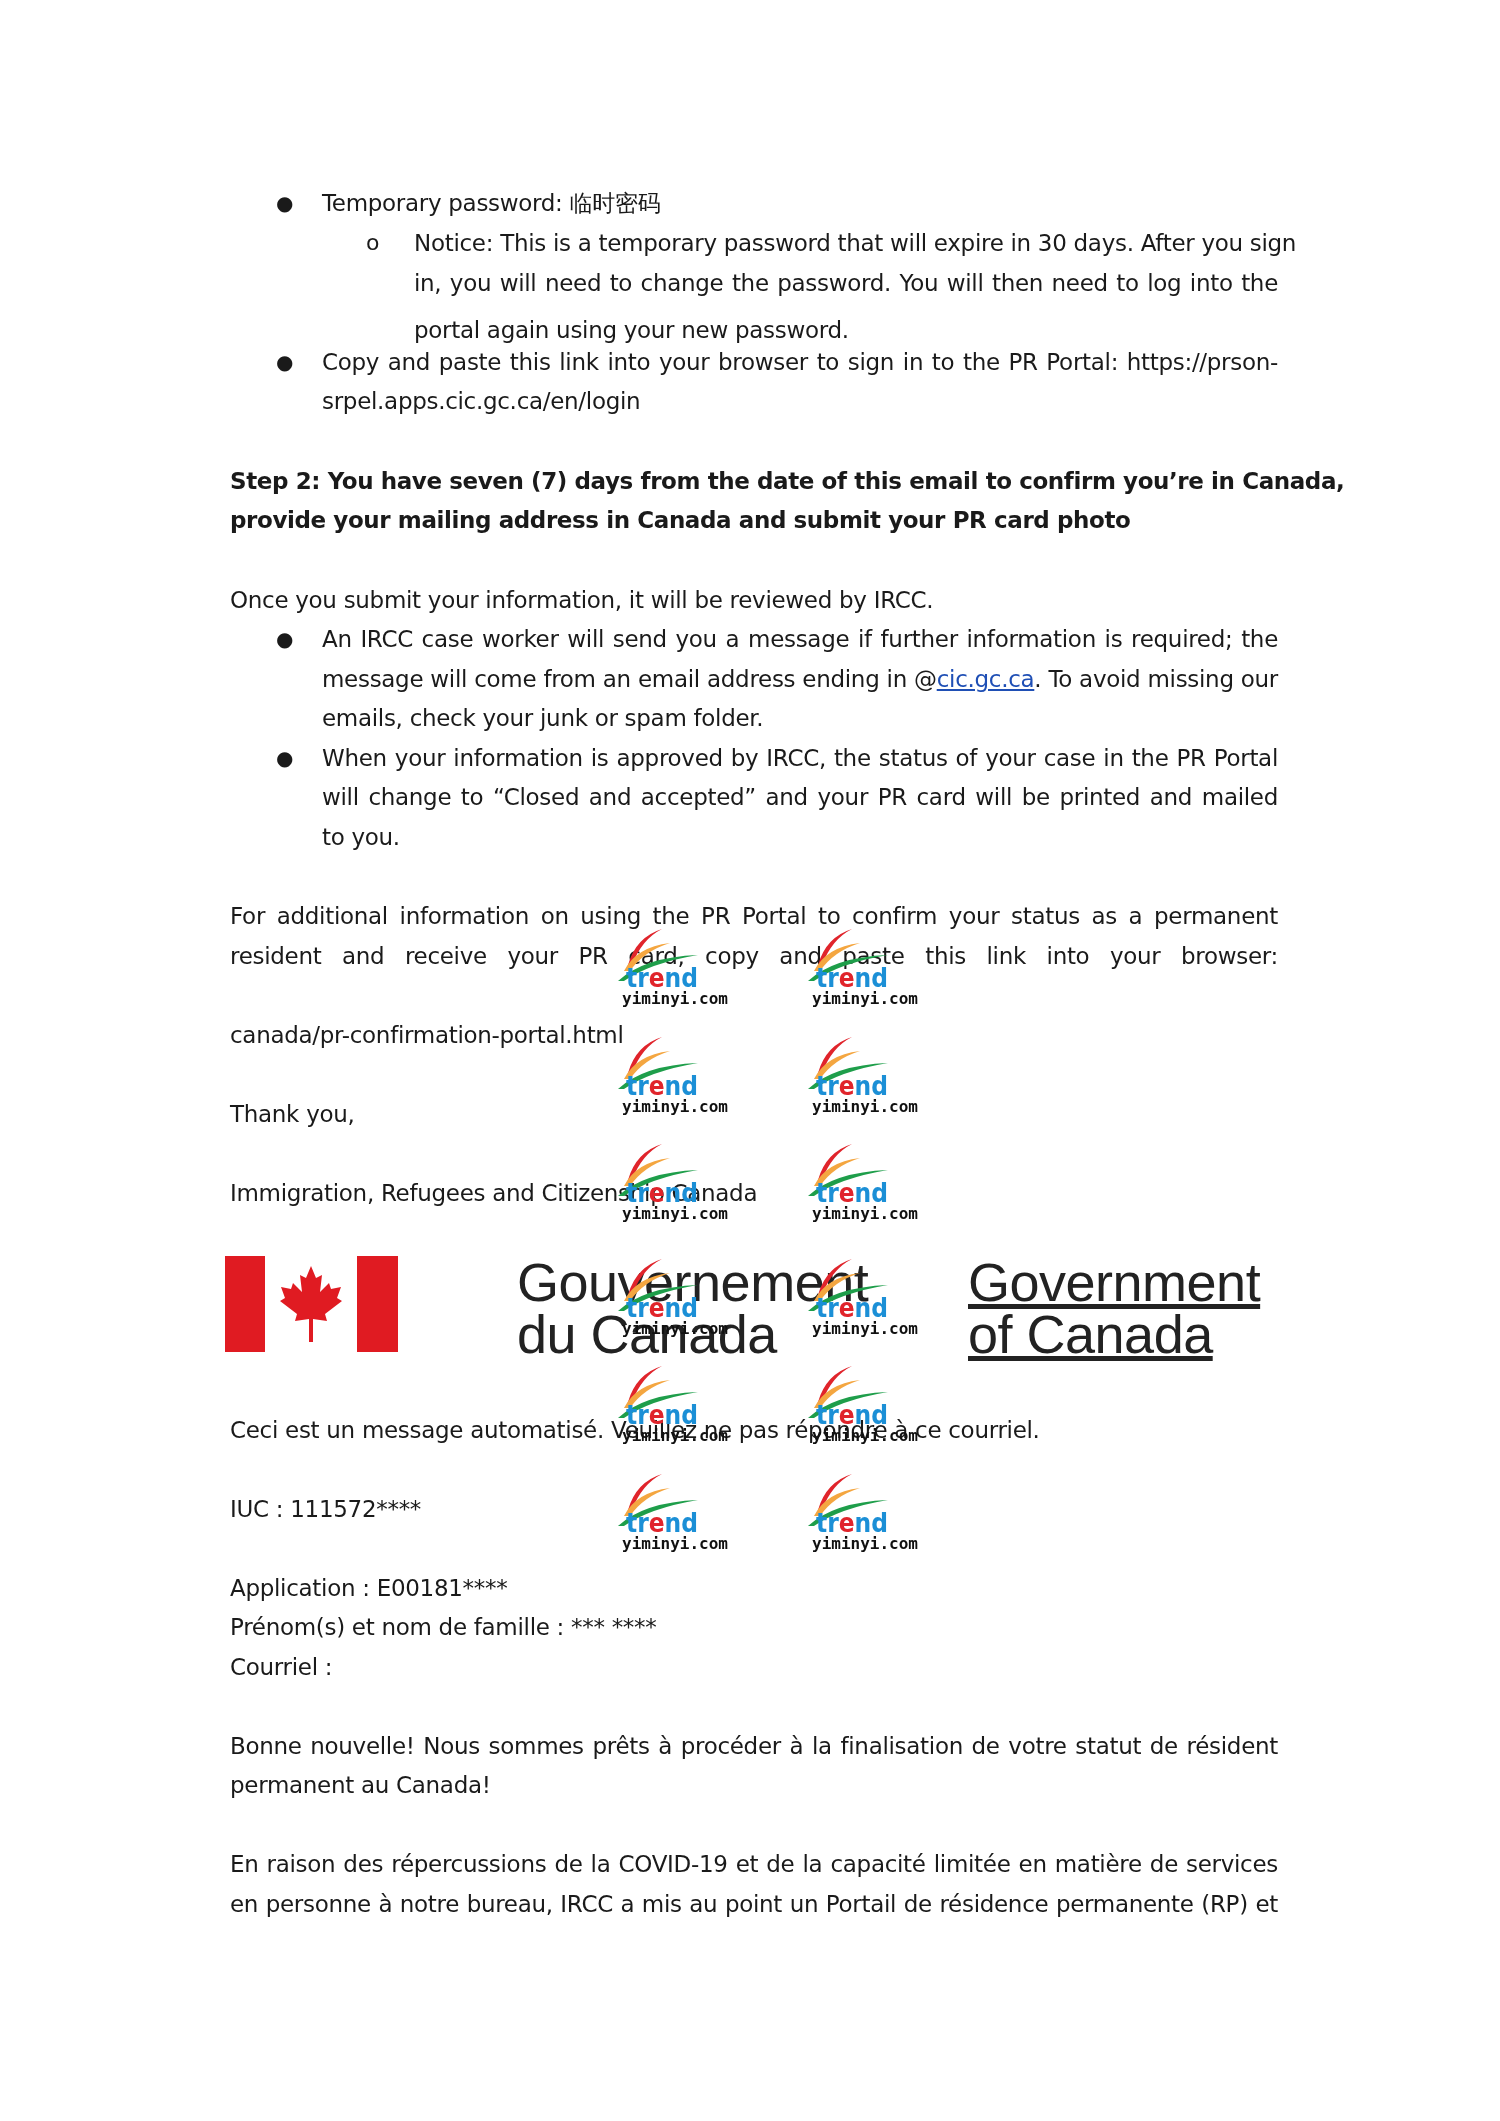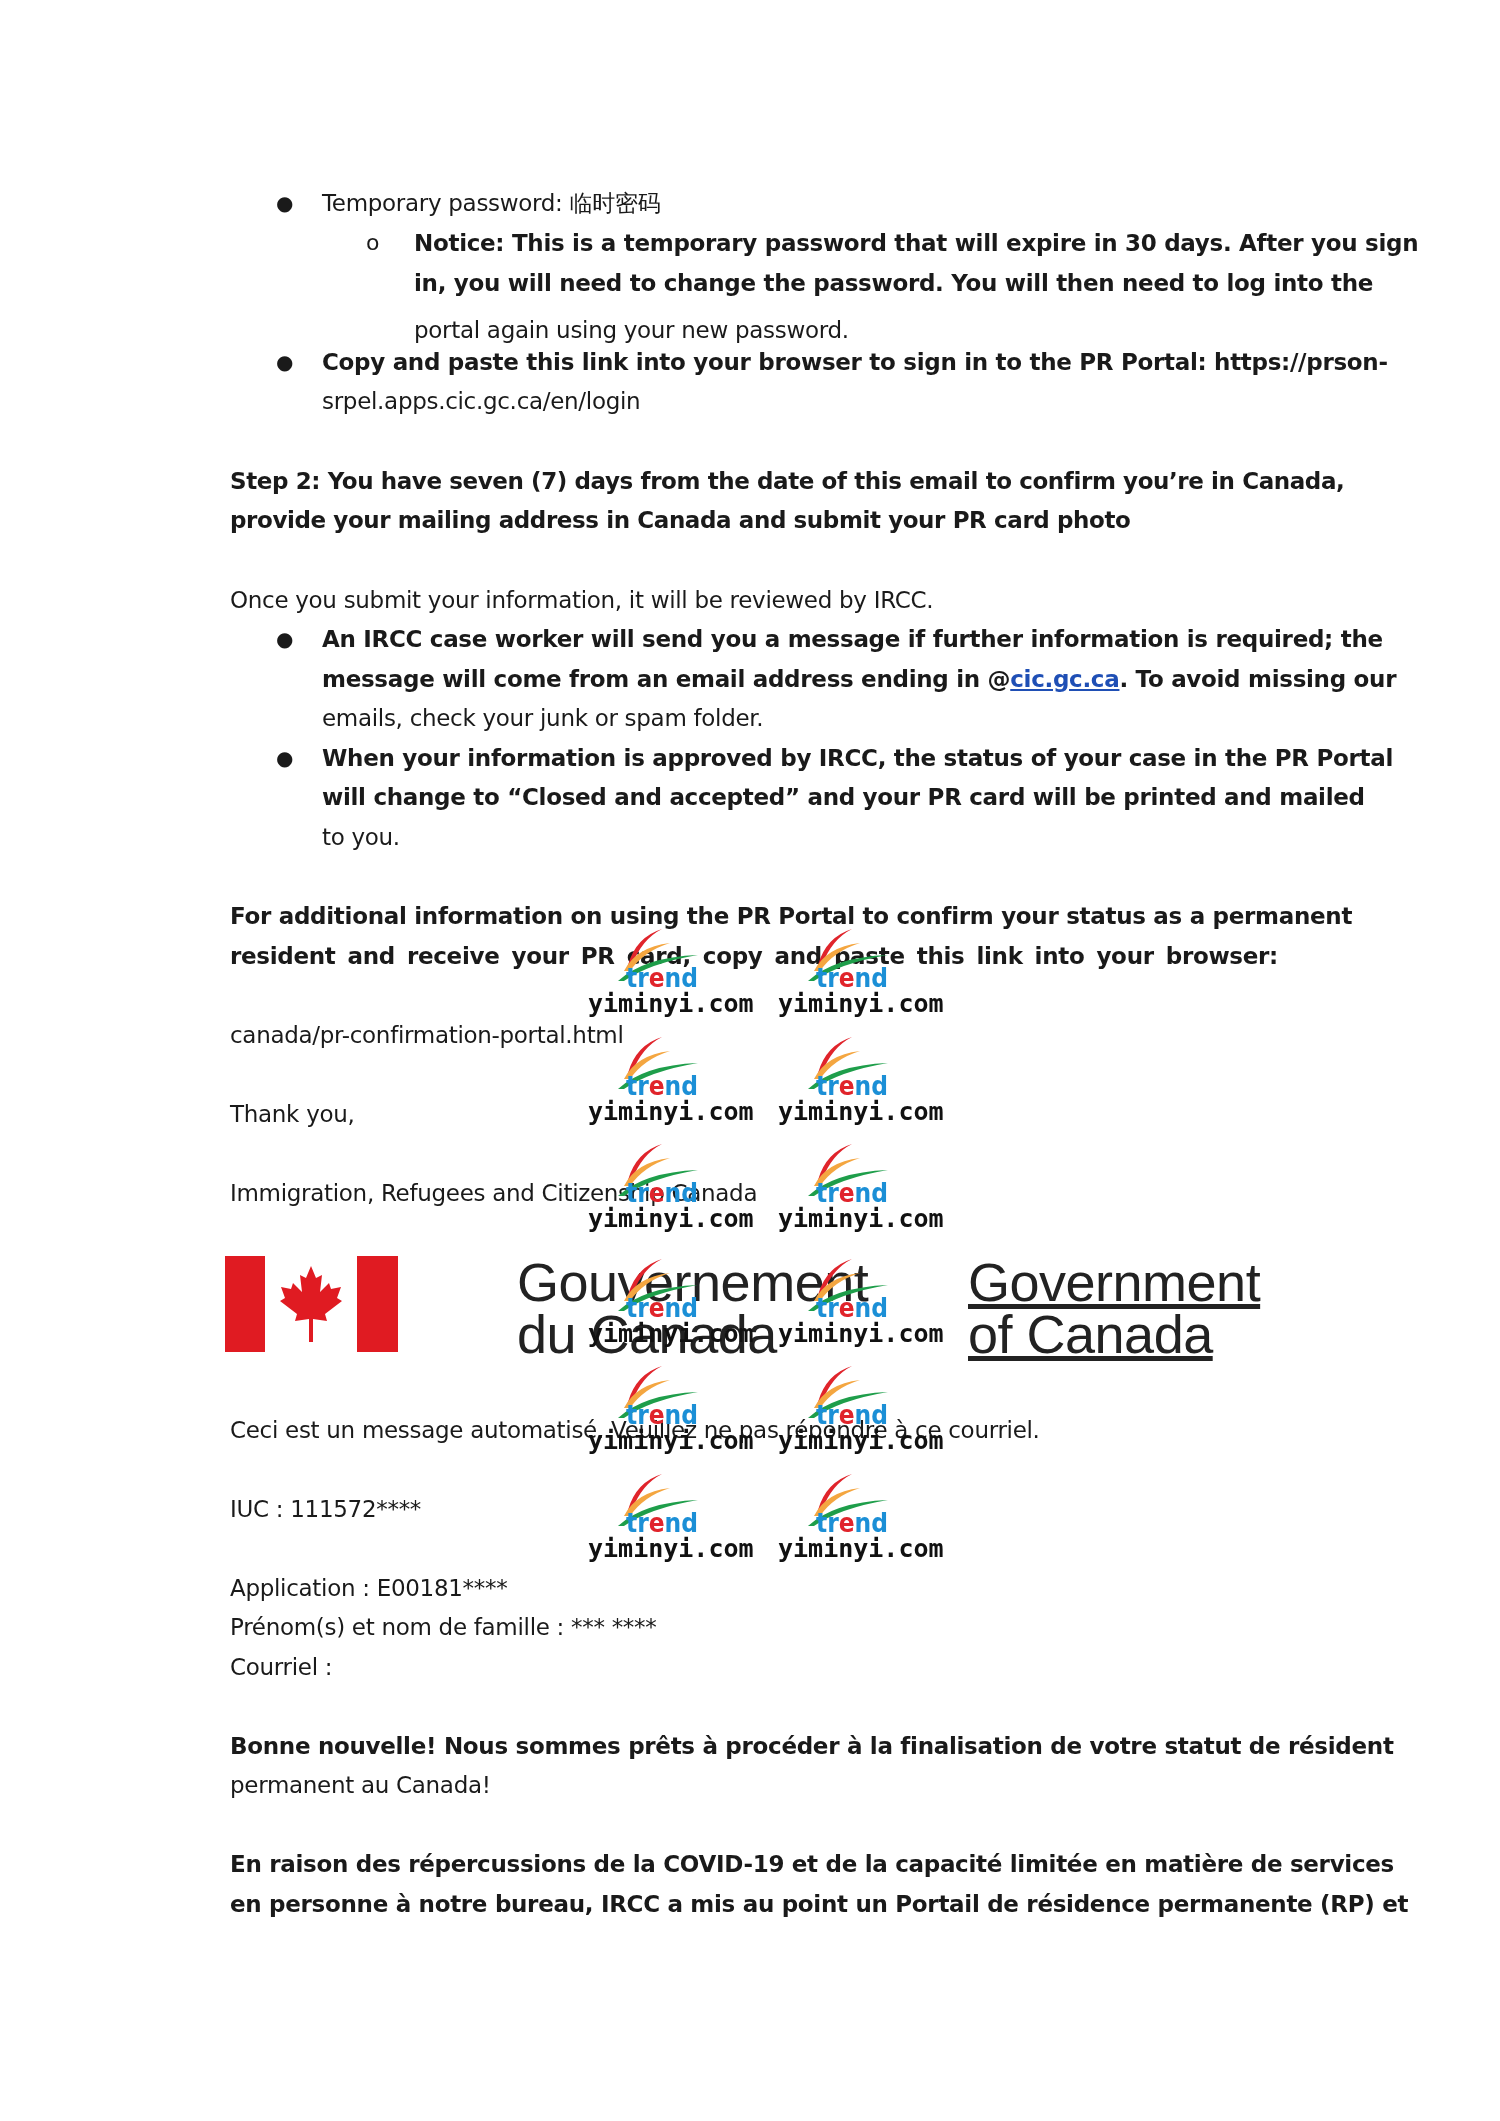--- a/index.html
+++ b/index.html
@@ -1,34 +1,34 @@
 <!DOCTYPE html>
 <html><head>
 <meta charset="utf-8">
 <style>
   html, body { margin: 0; padding: 0; background: #ffffff; }
   body { width: 1500px; height: 2121px; position: relative; overflow: hidden;
          font-family: "DejaVu Sans", sans-serif; color: #1a1a1a; }
   .page { position: absolute; left: 0; top: 0; width: 1500px; height: 2121px; }
   .line { position: absolute; left: 230px; width: 1048px; font-size: 23px; line-height: 40px;
           height: 40px; white-space: nowrap; letter-spacing: -0.3px; }
-  .justify { text-align: justify; text-align-last: justify; font-weight: bold; }
+  .justify { text-align: justify; text-align-last: justify; }
   .bold { font-weight: bold; letter-spacing: -0.4px; }
   .bul { position: absolute; left: 276px; font-size: 20px; line-height: 40px; height: 40px; }
   .sub-bul { position: absolute; left: 366px; font-size: 22px; line-height: 40px; height: 40px; }
   .l1 { left: 322px; width: 956px; }
   .l2 { left: 414px; width: 864px; }
   a.link { color: #1f4fb5; text-decoration: underline; }
   .flag { position: absolute; left: 225px; top: 1256px; width: 173px; height: 96px; }
   .gov { position: absolute; font-family: "Liberation Sans", sans-serif; font-size: 54px;
          line-height: 52px; color: #222; letter-spacing: -0.5px; }
   .wm { position: absolute; width: 140px; height: 100px; }
   .wm svg { position: absolute; left: 0; top: 0; }
   .wm .wm-text { position: absolute; left: 0; top: 64px; width: 140px; text-align: right;
-                 font-family: "DejaVu Sans Mono", monospace; font-weight: bold; font-size: 25px;
+                 font-family: "DejaVu Sans Mono", monospace; font-weight: bold; font-size: 16px;
                  color: #111; letter-spacing: 0px; }
 </style>
 </head>
 <body>
 
 <div class="page">
 
   <span class="bul" style="top:183px">●</span>
   <div class="line l1" style="top:183px">Temporary password: 临时密码</div>
 

